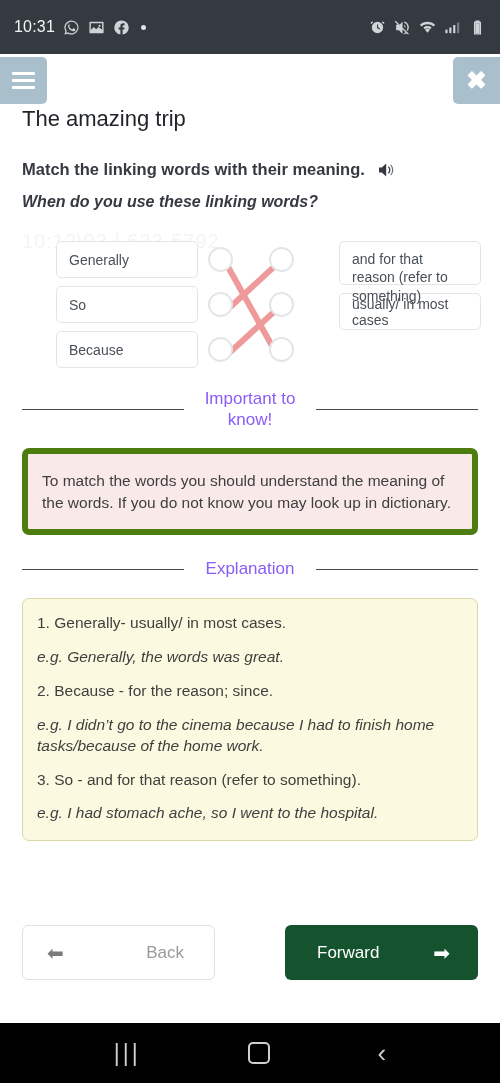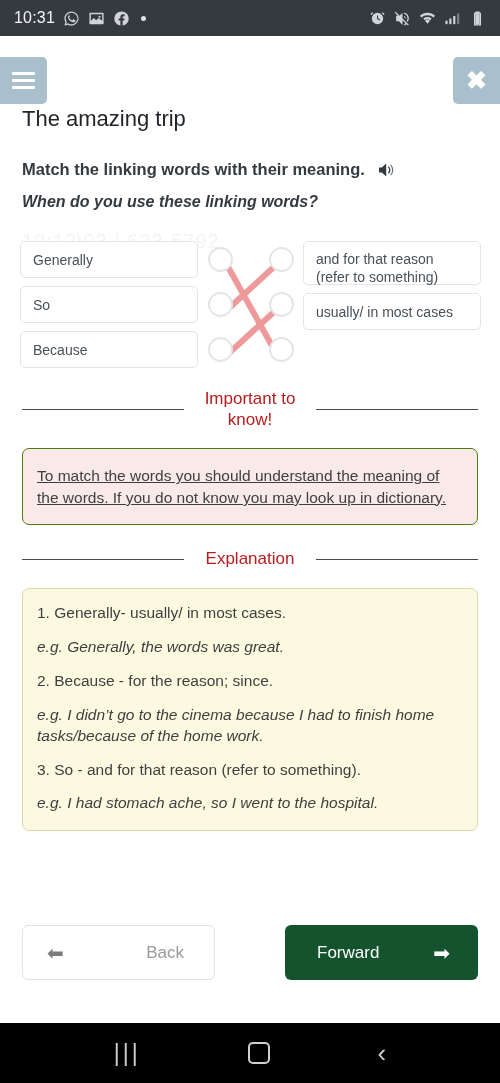--- a/index.html
+++ b/index.html
@@ -6,21 +6,21 @@
   html, body {
     width: 500px; height: 1083px;
     background: #ffffff;
     font-family: "Liberation Sans", sans-serif;
     overflow: hidden;
   }
   #app { position: relative; width: 500px; height: 1083px; background:#fff; }
 
   
   .statusbar {
-    position:absolute; top:0; left:0; width:500px; height:36px;
+    position:absolute; top:0; left:0; width:500px; height:54px;
     background:#343a40; color:#e9ecef;
     display:flex; align-items:center; justify-content:space-between;
     padding:0 14px;
   }
   .sb-left { display:flex; align-items:center; gap:8px; }
   .sb-right { display:flex; align-items:center; gap:8px; }
   .sb-time { font-size:16px; letter-spacing:.2px; color:#f1f3f5; }
   .sb-ico { width:17px; height:17px; display:inline-block; position:relative; opacity:.92; }
   .sb-ico svg { display:block; width:17px; height:17px; fill:#dee2e6; }
   .sb-dot { width:5px; height:5px; border-radius:50%; background:#dee2e6; display:inline-block; margin-left:3px;}
@@ -64,48 +64,48 @@
 
   
   .match { position:relative; margin-top:30px; height:130px; }
   .col { position:absolute; top:0; width:178px; }
   .col-left { left:20px; }
   .col-right { left:303px; }
   .opt {
     border:1px solid #e3e5e7; border-radius:5px; background:#fff;
     font-size:14px; color:#495057; padding:10px 12px;
     height:37px; display:flex; align-items:center;
-    margin-bottom:8px; cursor:pointer;
+    margin-bottom:8px; cursor:pointer;margin-left:36px;
   }
   .opt.tall { height:44px; line-height:1.32; display:block; padding-top:8px; }
   .dots { position:absolute; top:0; left:206px; width:90px; height:130px; }
   .dot {
     position:absolute; width:25px; height:25px; border-radius:50%;
     border:2px solid #e3e5e7; background:#fff; cursor:pointer;
   }
   .dl { left:2px; } .dr { left:63px; }
   .d1 { top:6px; } .d2 { top:51px; } .d3 { top:96px; }
   .lines { position:absolute; top:0; left:0; width:90px; height:130px; }
 
   
   .divider {
     display:flex; align-items:center; margin:18px 22px 0 22px; gap:14px;
   }
   .divider .ln { flex:1; height:1px; background:#4a4a4a; }
   .divider .lbl {
-    font-size:17px; color:#b91c1c; text-align:center;
+    font-size:17px; color:#8b5cf6; text-align:center;
     width:104px; line-height:1.22;
   }
 
   
   .box {
     margin:18px 22px 0 22px; border-radius:7px;
     padding:16px 14px; font-size:15.5px; line-height:1.38; color:#3f3f3f;
   }
-  .box-pink { background:#fae9e9; border:1px solid #4d7c0f;text-decoration:underline; }
+  .box-pink { background:#fae9e9; border:6px solid #4d7c0f; }
   .box-yellow { background:#fbfae0; border:1px solid #dcd9a8; padding:14px 2px 16px 14px; }
   .box-yellow p { margin:0 0 13px 0; font-size:15.5px; line-height:1.35; color:#3f3f3f; }
   .box-yellow p:last-child { margin-bottom:0; }
   .box-yellow p.eg { font-style:italic; }
 
   
   .btnrow {
     position:absolute; top:925px; left:0; width:500px;
     display:flex; justify-content:space-between; padding:0 22px;
   }

